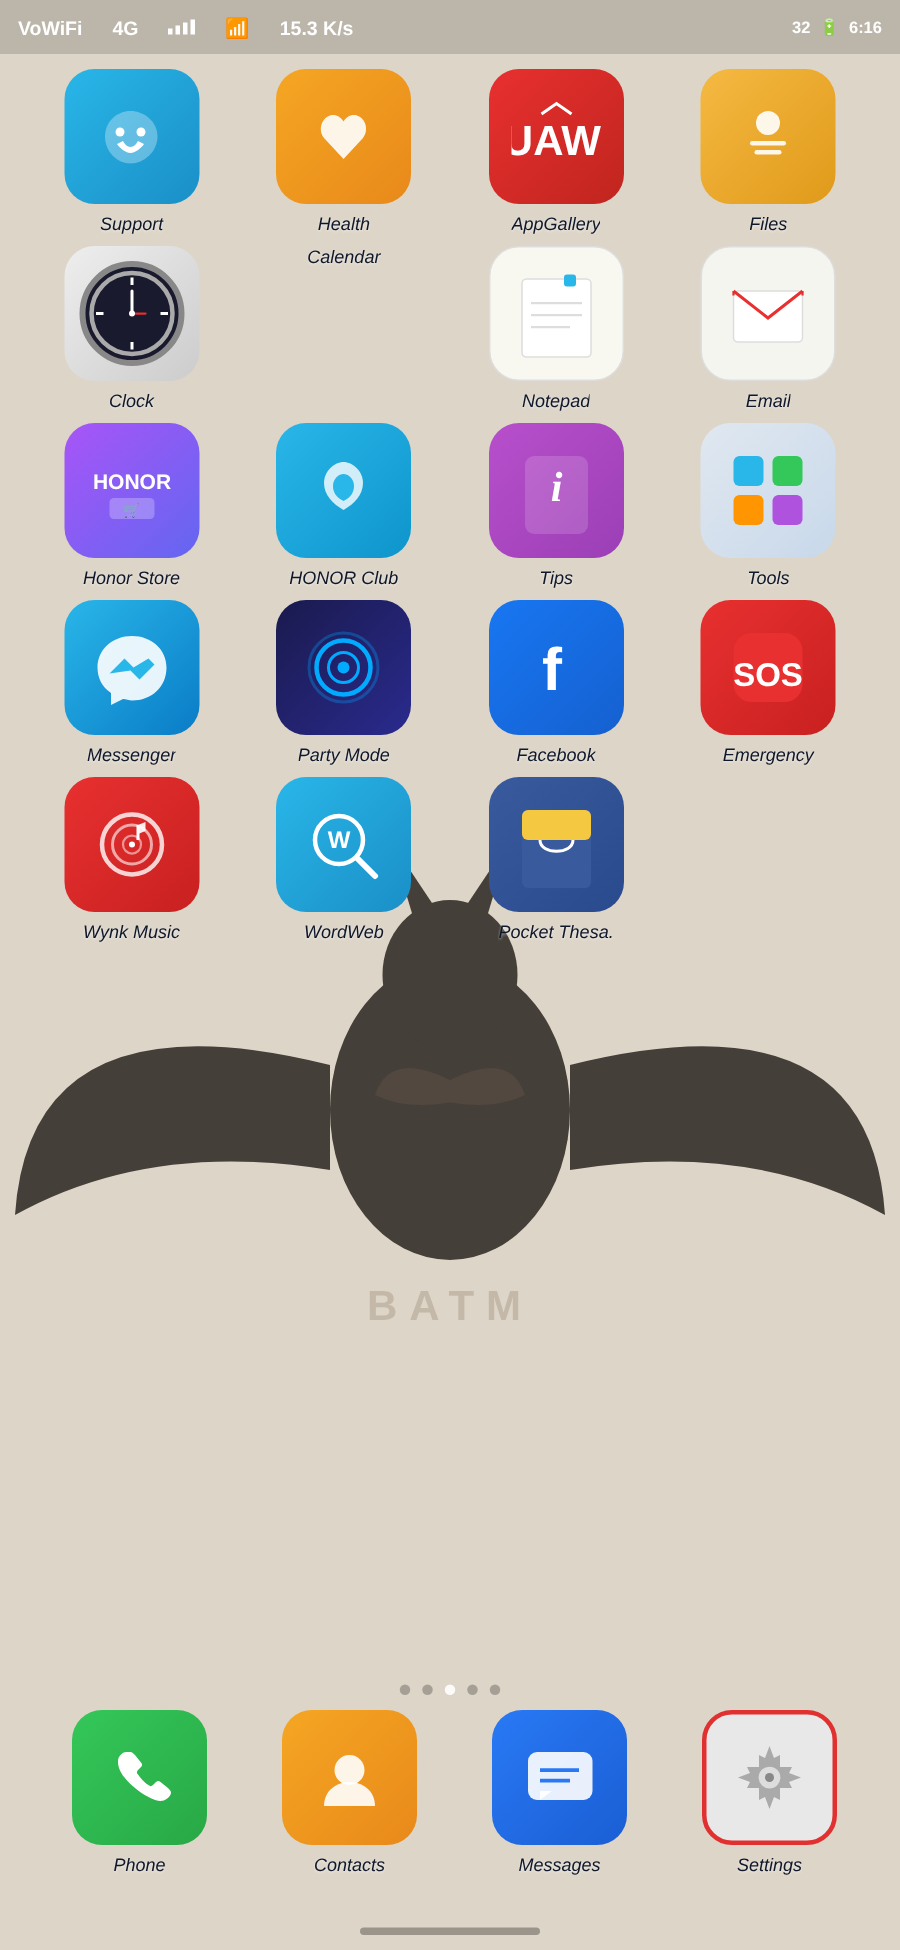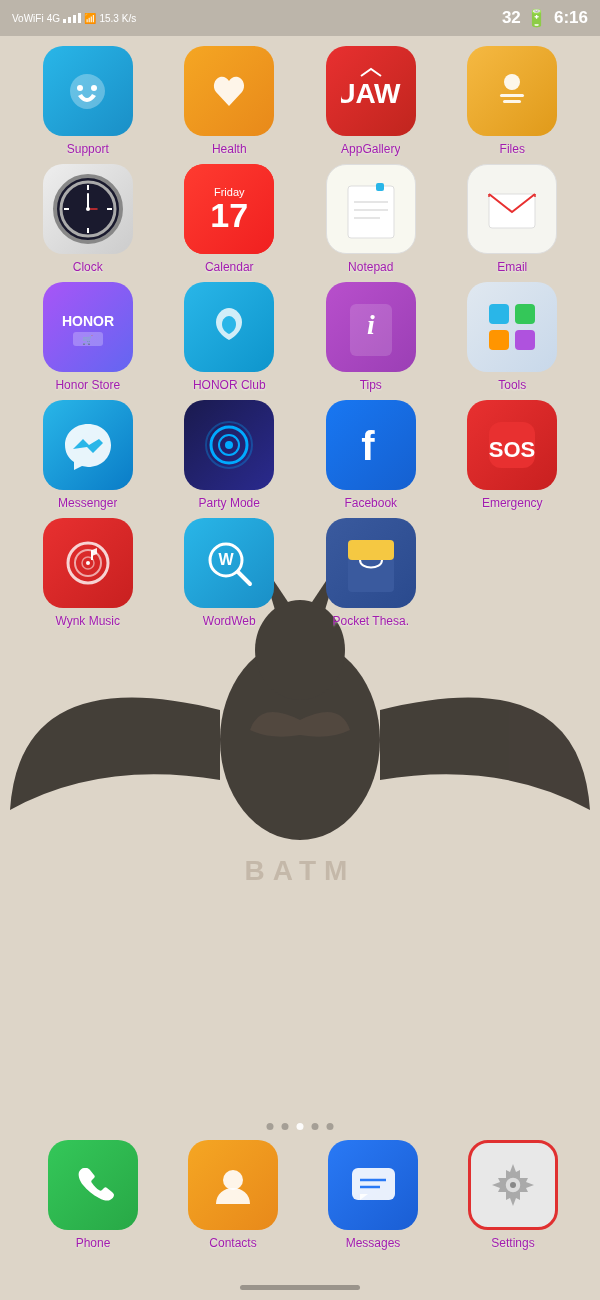--- a/index.html
+++ b/index.html
@@ -20,30 +20,30 @@
       display: flex;
       align-items: center;
       justify-content: space-between;
       padding: 0 12px;
       position: relative;
       z-index: 10;
     }
     .status-left {
       display: flex;
       align-items: center;
-      gap: 3px;
-      font-size: 10px;
+      gap: 20px;
+      font-size: 13px;
       color: #fff;
-      font-weight: 400;
+      font-weight: 700;
     }
     .status-right {
       display: flex;
-      align-items: flex-start;
+      align-items: flex-end;
       gap: 6px;
-      font-size: 17px;
+      font-size: 11px;
       color: #fff;
       font-weight: 600;
     }
     .signal-bars { display: flex; align-items: flex-end; gap: 2px; }
     .signal-bar { background: white; width: 3px; }
 
     
     .wallpaper {
       position: absolute;
       top: 0; left: 0; right: 0; bottom: 0;
@@ -78,27 +78,28 @@
       justify-content: center;
       font-size: 13px;
       font-weight: bold;
       color: white;
       overflow: hidden;
       position: relative;
     }
 
     .app-label {
       font-size: 12px;
-      color: #a21caf;
+      color: #0f172a;
       text-align: center;
       text-shadow: 0 1px 2px rgba(255,255,255,0.6);
       max-width: 90px;
       white-space: nowrap;
       overflow: hidden;
       text-overflow: ellipsis;
+      font-style: italic;
     }
 
     
     .icon-support { background: linear-gradient(135deg, #29b6e8, #1a8fc7); }
     .icon-health { background: linear-gradient(135deg, #f5a623, #e8891a); }
     .icon-appgallery { background: linear-gradient(135deg, #e83030, #c0251e); }
     .icon-files { background: linear-gradient(135deg, #f5b942, #e09a1a); }
     .icon-clock { background: linear-gradient(135deg, #eee, #ccc); }
     .icon-calendar { background: linear-gradient(135deg, #ff3b30, #f02020); }
     .icon-email { background: #f5f5f0; border: 1px solid #ddd; }
@@ -316,26 +317,20 @@
           <line x1="29" y1="29" x2="29" y2="14" stroke="white" stroke-width="2" stroke-linecap="round"></line>
           <line x1="29" y1="29" x2="38" y2="29" stroke="#e03030" stroke-width="1.5" stroke-linecap="round"></line>
           <circle cx="29" cy="29" r="2" fill="white"></circle>
         </svg>
       </div>
     </div>
     <span class="app-label">Clock</span>
   </div>
 
   <div class="app-item">
-    <div class="app-icon icon-calendar">
-      <div class="calendar-inner">
-        <span class="cal-header">Friday</span>
-        <span class="cal-number">17</span>
-      </div>
-    </div>
     <span class="app-label">Calendar</span>
   </div>
 
   <div class="app-item">
     <div class="app-icon icon-notepad">
       <svg width="62" height="62" viewBox="0 0 62 62">
         <rect x="8" y="8" width="46" height="52" rx="3" fill="white" stroke="#ddd"></rect>
         <rect x="36" y="5" width="8" height="8" rx="2" fill="#29b6e8"></rect>
         <line x1="14" y1="24" x2="48" y2="24" stroke="#ddd" stroke-width="1.5"></line>
         <line x1="14" y1="32" x2="48" y2="32" stroke="#ddd" stroke-width="1.5"></line>

